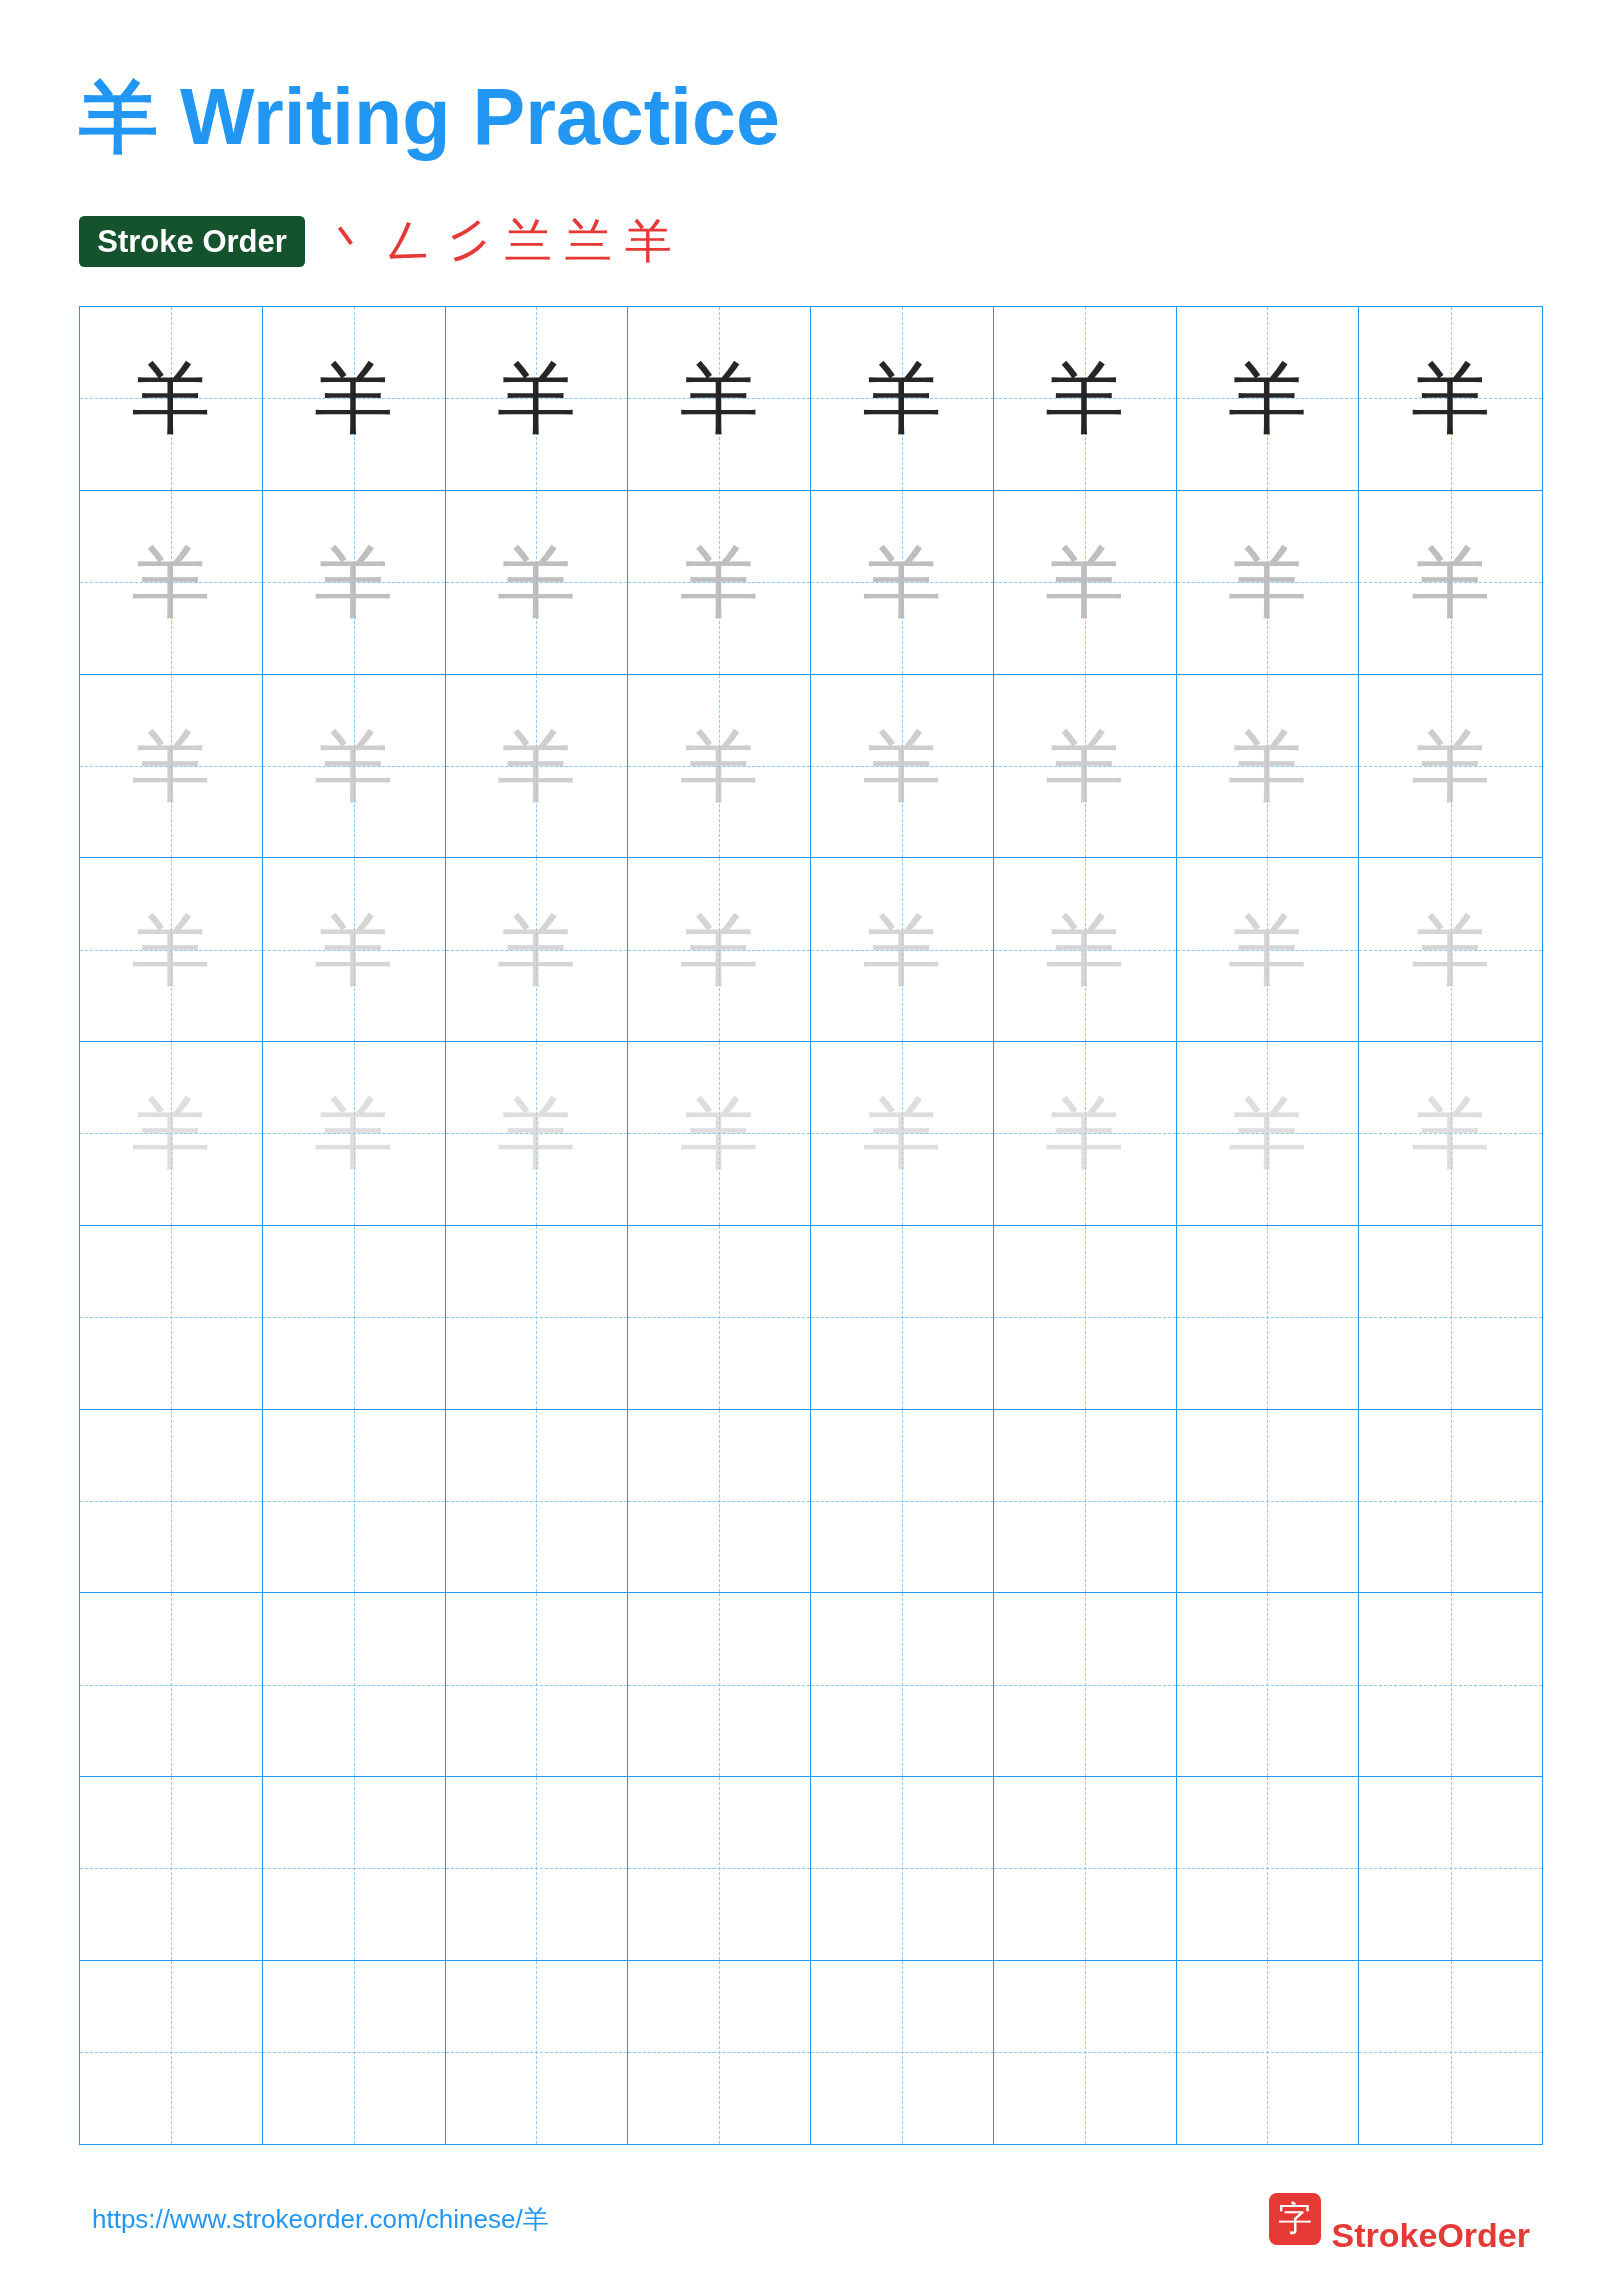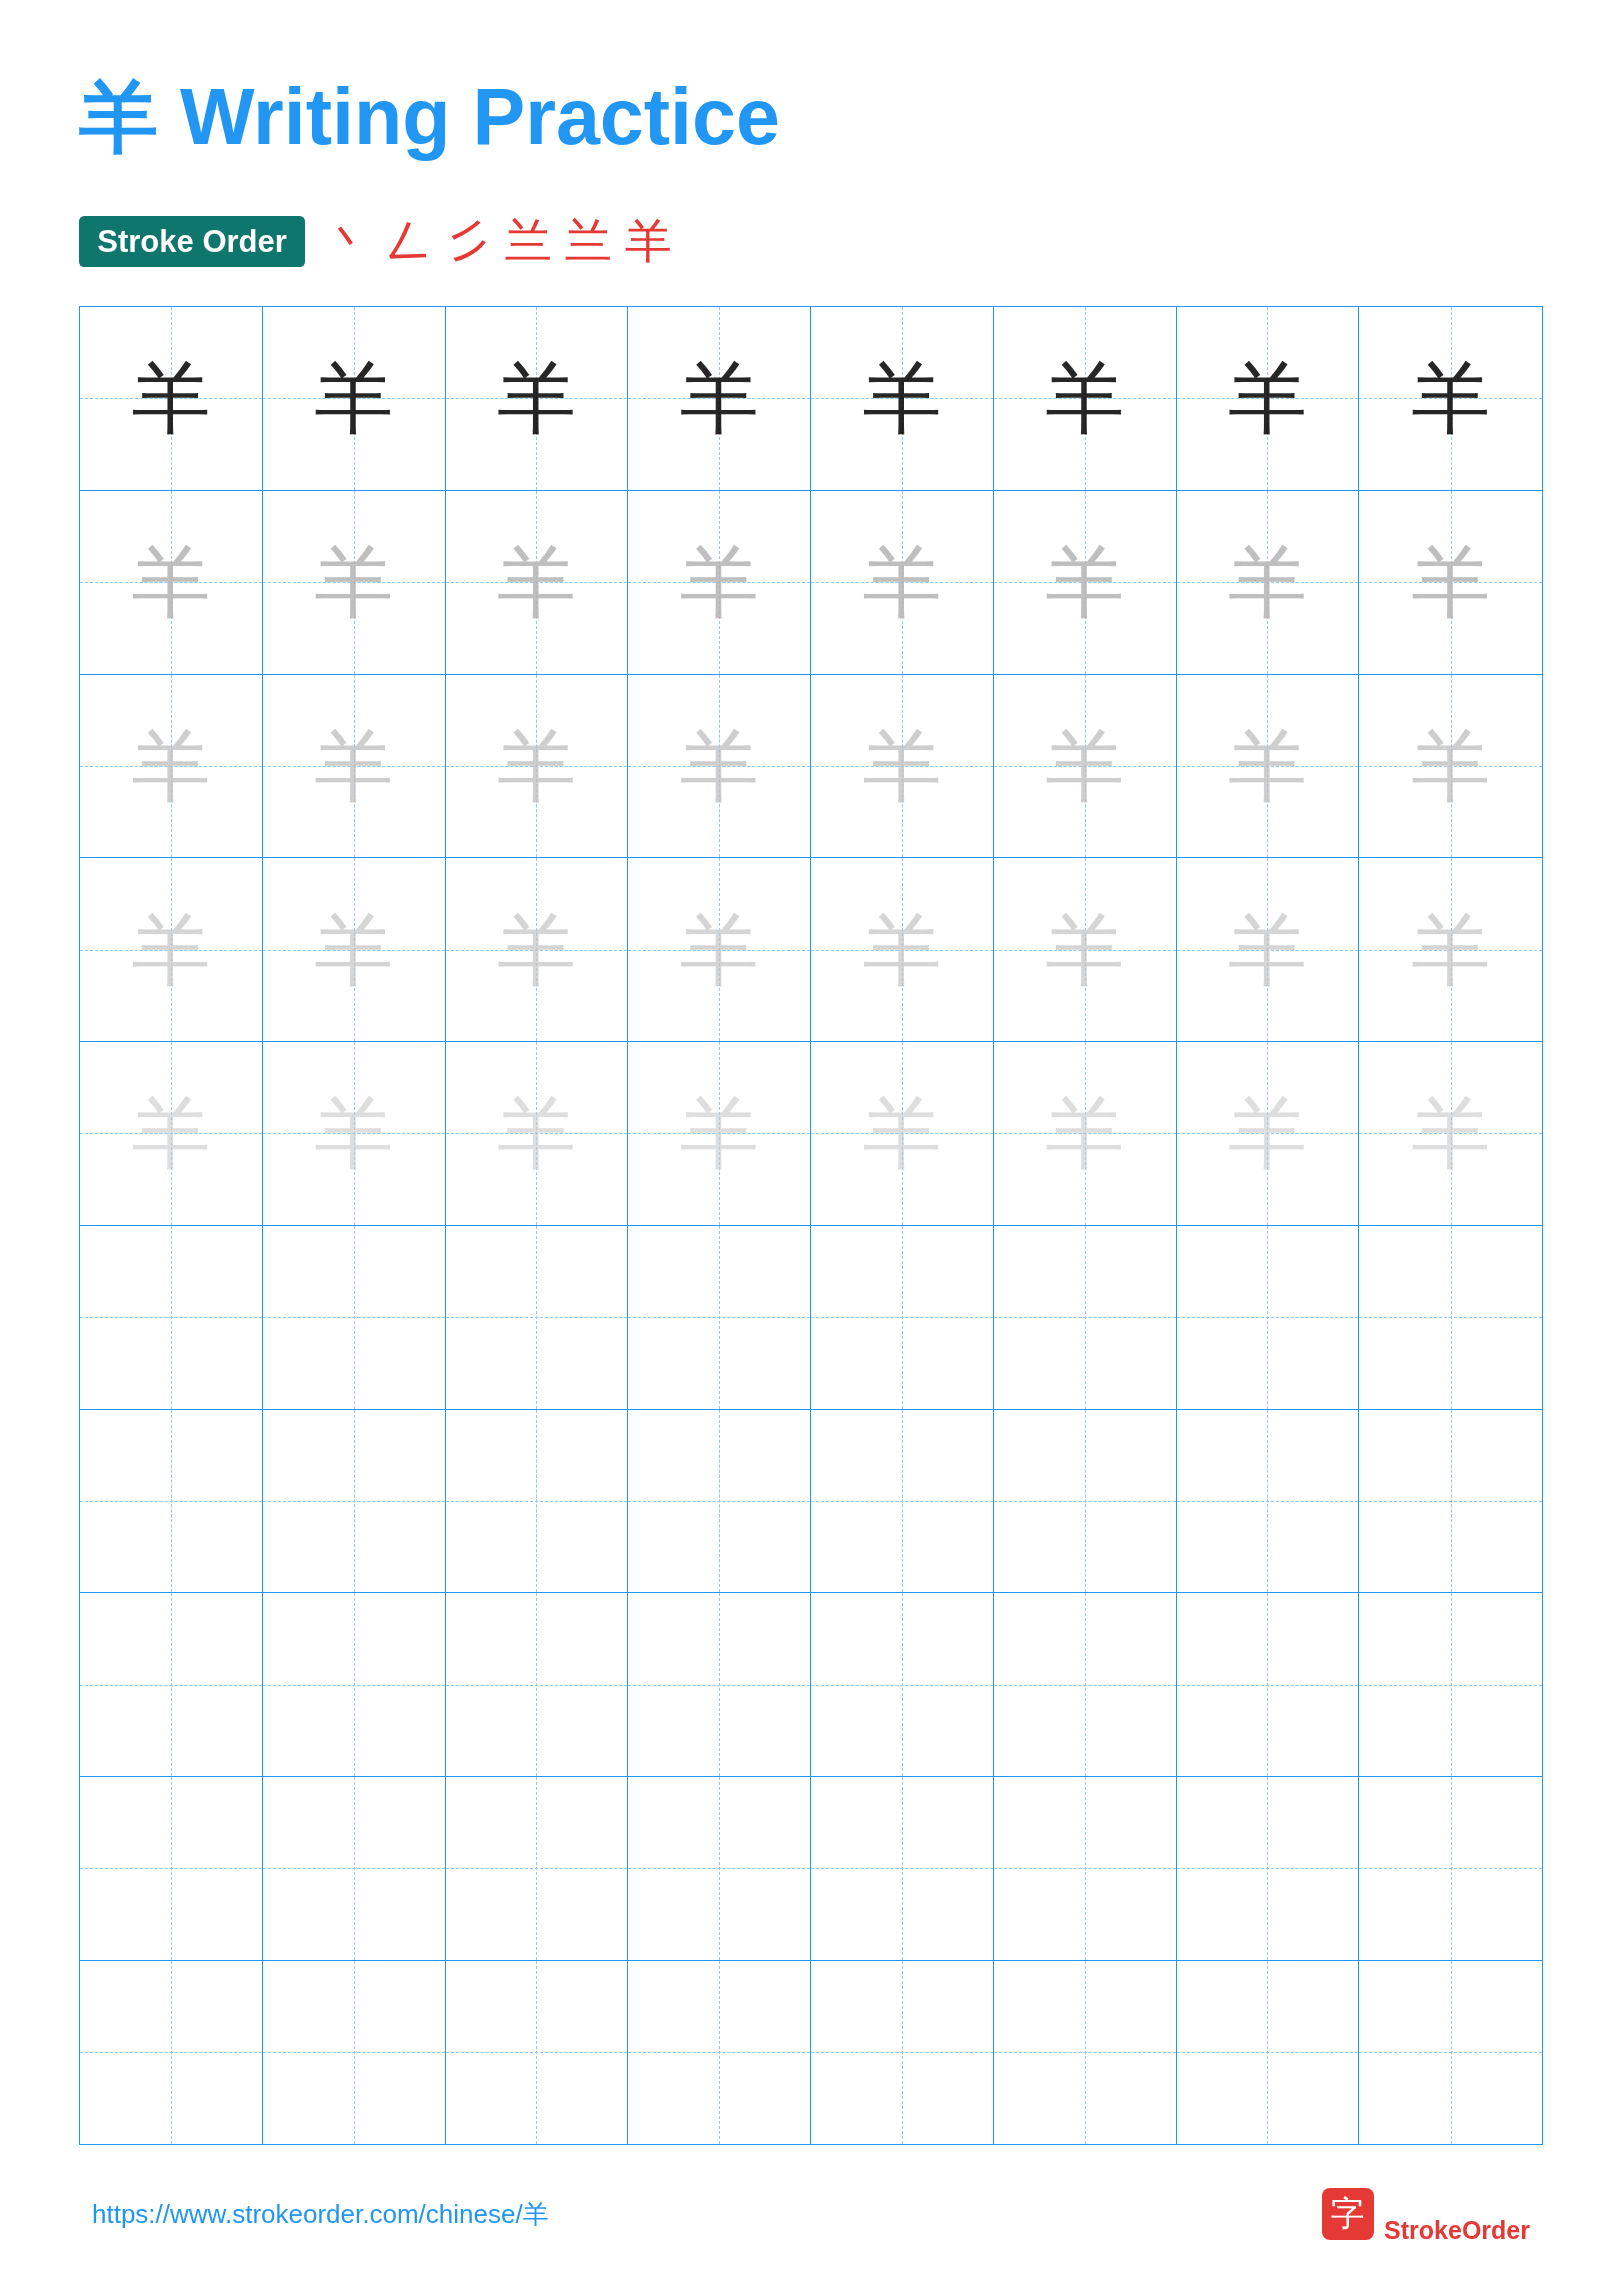--- a/index.html
+++ b/index.html
@@ -24,21 +24,21 @@
     }
 
     .stroke-order-row {
       display: flex;
       align-items: center;
       margin-bottom: 33px;
       gap: 19.6px;
     }
 
     .stroke-order-badge {
-      background: #0f766e;
+      background: #14532d;
       color: white;
       font-size: 31px;
       font-weight: bold;
       padding: 7.9px 18.3px;
       border-radius: 5.2px;
       font-family: sans-serif;
       white-space: nowrap;
     }
 
     .stroke-sequence {
@@ -165,21 +165,21 @@
       border-radius: 7.9px;
       display: flex;
       align-items: center;
       justify-content: center;
       color: white;
       font-size: 34px;
       font-family: serif;
     }
 
     .footer-logo-text {
-      font-size: 25px;
+      font-size: 34px;
       font-weight: bold;
       color: #1a1a1a;
       font-family: sans-serif;
       margin-top: 32px;
     }
 
     .footer-logo-text span {
       color: #e53935;
     }
 

